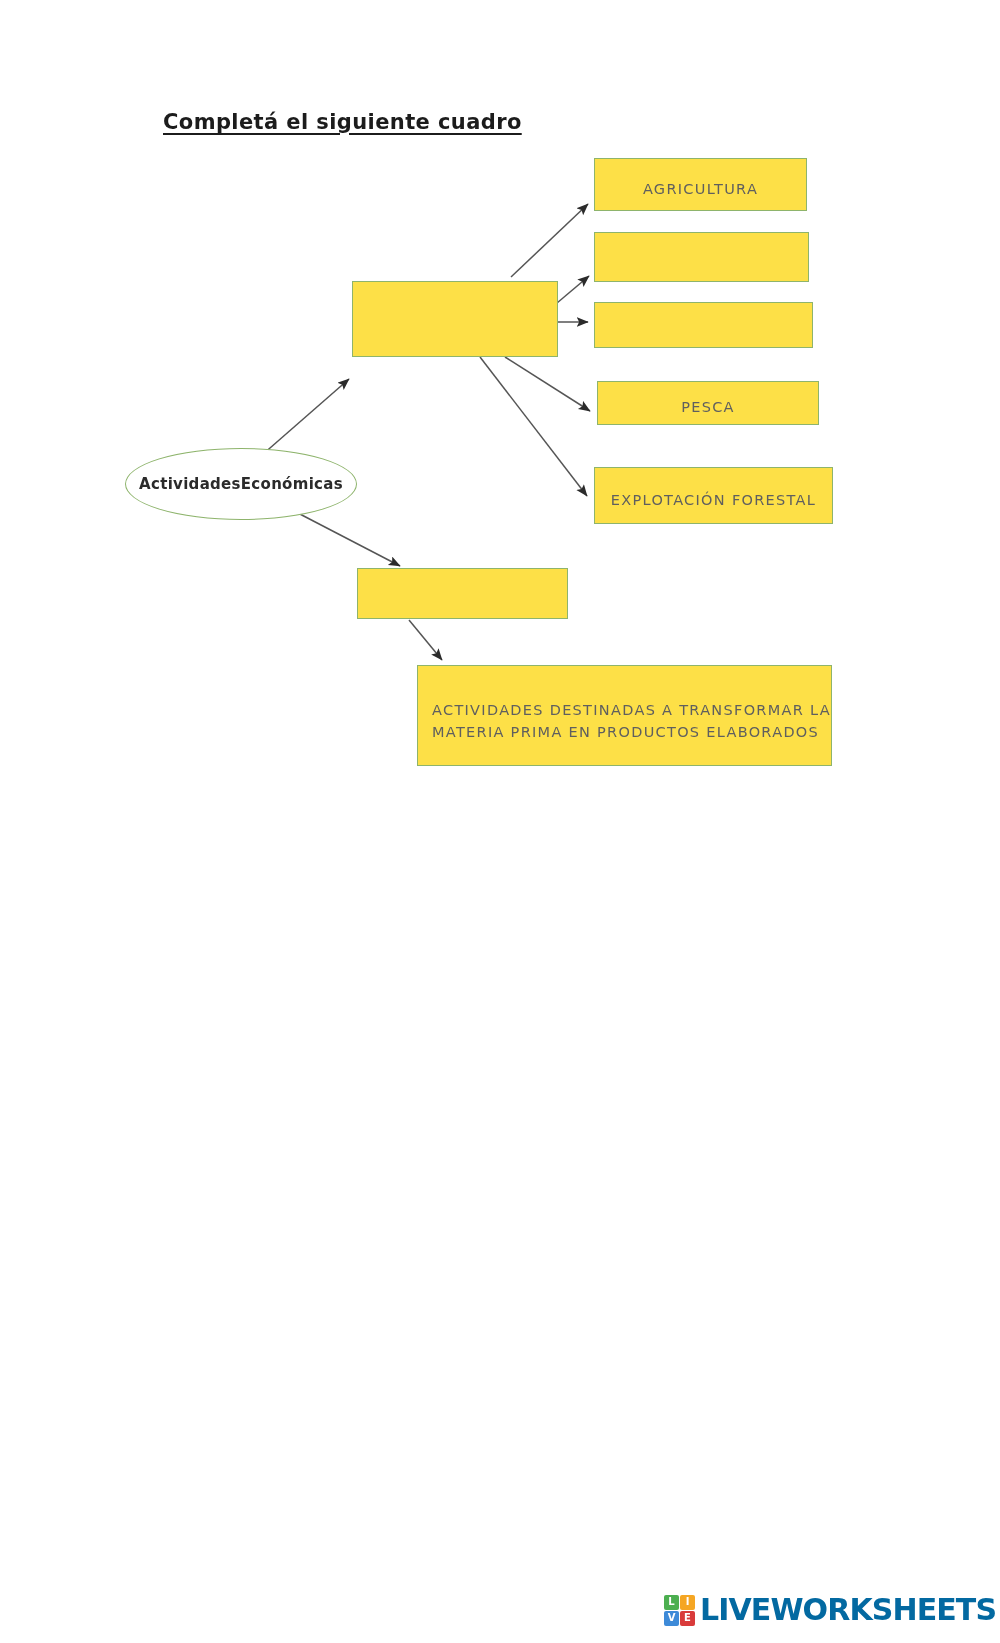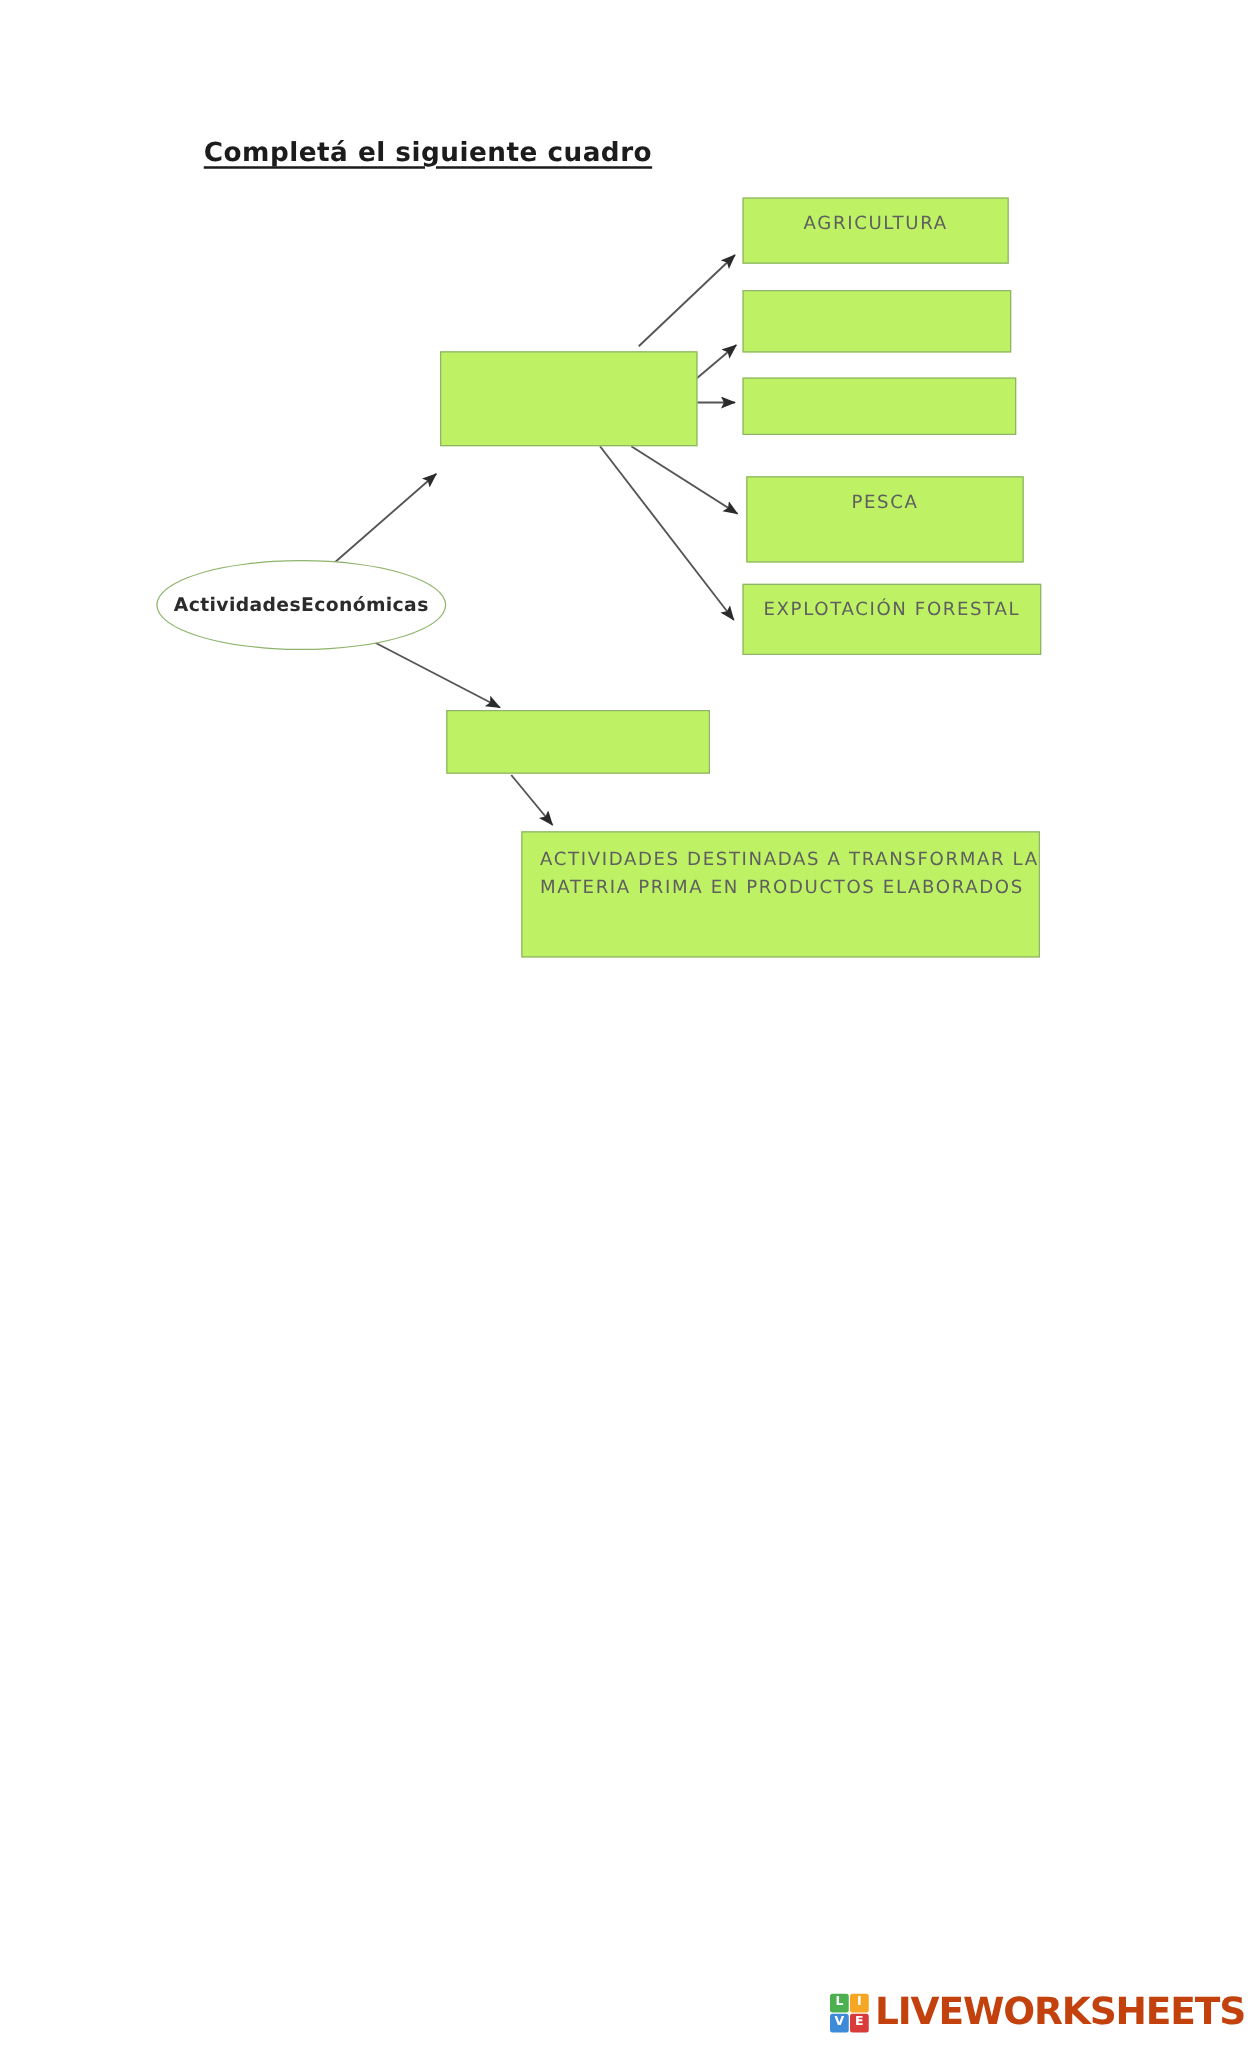--- a/index.html
+++ b/index.html
@@ -32,24 +32,24 @@
     text-decoration: underline;
     text-underline-offset: 4px;
     text-decoration-thickness: 1.6px;
     white-space: nowrap;
   }
 
   
   .node-box {
     position: absolute;
     box-sizing: border-box;
-    background: #bef264;
+    background: #fde047;
     border: 1.6px solid #8eb46c;
     display: flex;
-    align-items: flex-start;
+    align-items: center;
     justify-content: center;
   }
   .node-box .node-label {
     font-family: "DejaVu Sans", sans-serif;
     font-size: 14.5px;
     letter-spacing: 1.3px;
     color: #5f5f5f;
     line-height: 1.5;
     white-space: pre-line;
     padding-top: 10px;
@@ -124,21 +124,21 @@
     font-weight: bold;
     display: flex;
     align-items: center;
     justify-content: center;
     line-height: 1;
   }
   #lw-wordmark {
     font-family: "DejaVu Sans", sans-serif;
     font-size: 30px;
     font-weight: bold;
-    color: #c2410c;
+    color: #0369a1;
     letter-spacing: -0.9px;
     line-height: 1;
   }
 </style>
 </head>
 <body>
 
 <div id="page">
 
   <div id="worksheet-title">Completá el siguiente cuadro</div>
@@ -181,21 +181,21 @@
   </div>
 
   <div class="node-box" style="left:594px; top:232px; width:215px; height:50px;">
     <span class="node-label"></span>
   </div>
 
   <div class="node-box" style="left:594px; top:302px; width:219px; height:46px;">
     <span class="node-label"></span>
   </div>
 
-  <div class="node-box" style="left:597px; top:381px; width:222px; height:69px;">
+  <div class="node-box" style="left:597px; top:381px; width:222px; height:44px;">
     <span class="node-label">PESCA</span>
   </div>
 
   <div class="node-box" style="left:594px; top:467px; width:239px; height:57px;">
     <span class="node-label">EXPLOTACIÓN FORESTAL</span>
   </div>
 
   <div class="node-box" style="left:357px; top:568px; width:211px; height:51px;">
     <span class="node-label"></span>
   </div>

